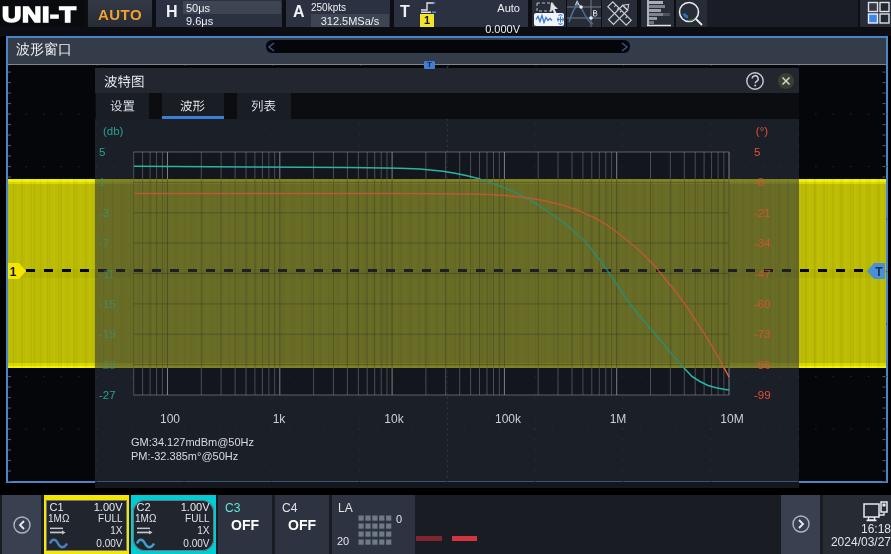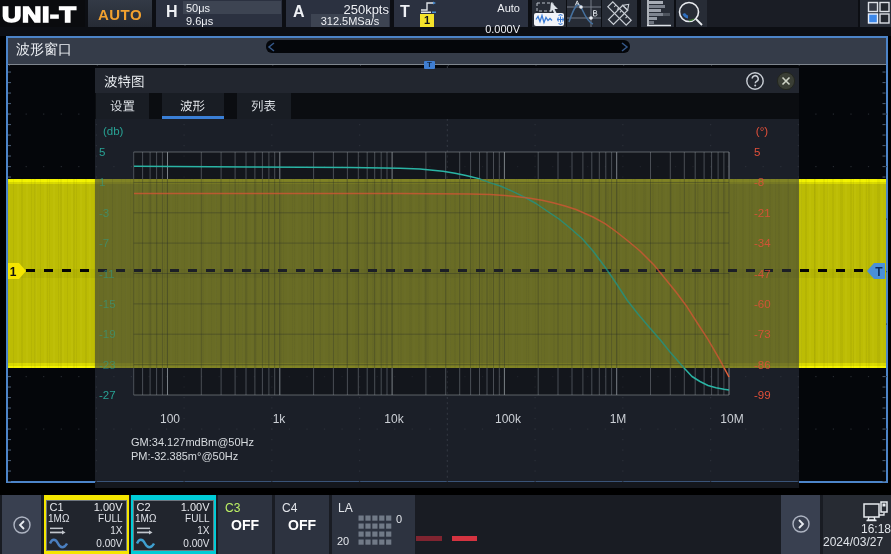--- a/index.html
+++ b/index.html
@@ -1260,21 +1260,21 @@
       </div>
       <div style="position:absolute;left:156px;top:0;width:126px;height:27px;background:#2b3140;">
         <div style="position:absolute;left:10px;top:3px;font-weight:bold;font-size:16px;color:#eef0f4;">H</div>
         <div style="position:absolute;left:27px;top:1px;width:98px;height:13px;background:#3d4452;"></div>
         <div style="position:absolute;left:30px;top:1.5px;font-size:11px;color:#eef0f4;">50μs</div>
         <div style="position:absolute;left:30px;top:14.5px;font-size:11px;color:#eef0f4;">9.6μs</div>
       </div>
       <div style="position:absolute;left:286px;top:0;width:104px;height:27px;background:#2b3140;">
         <div style="position:absolute;left:7px;top:3px;font-weight:bold;font-size:16px;color:#eef0f4;">A</div>
         <div style="position:absolute;left:25px;top:13.5px;width:78px;height:13.5px;background:#3d4452;"></div>
-        <div style="position:absolute;left:25px;top:1.5px;width:78px;text-align:right;font-size:13px;color:#eef0f4;">250kpts</div>
+        <div style="position:absolute;left:25px;top:1.5px;width:78px;text-align:left;font-size:10px;color:#eef0f4;">250kpts</div>
         <div style="position:absolute;left:25px;top:14.5px;width:78px;text-align:center;font-size:11px;color:#eef0f4;">312.5MSa/s</div>
       </div>
       <div style="position:absolute;left:394px;top:0;width:134px;height:27px;background:#2b3140;">
         <div style="position:absolute;left:6px;top:3px;font-weight:bold;font-size:16px;color:#eef0f4;">T</div>
         <svg width="18" height="12" viewBox="0 0 18 12" style="position:absolute;left:26px;top:1px;">
           <path d="M1 9 L7 9 L7 2 L13 2" fill="none" stroke="#dfe3e8" stroke-width="1.4"></path>
           <path d="M13 0.5 L16 2 L13 3.5 Z" fill="#4a8fd4"></path>
           <rect x="1" y="10.5" width="10" height="1.5" fill="#dfe3e8"></rect>
           <rect x="12" y="10.5" width="4" height="1.5" fill="#4a8fd4"></rect>
         </svg>
@@ -1356,39 +1356,39 @@
           <path d="M13 4.2 L16.5 6.4 L13 8.6 Z" fill="#c2c6cc"></path>
         </svg>
         <div style="position:absolute;right:4px;top:25.5px;font-size:10px;color:#dfe2e8;">1X</div>
         <svg width="19" height="11" viewBox="0 0 19 11" style="position:absolute;left:3px;top:38px;">
           <path d="M1 5.5 C3 0.5 6.5 0.5 9 5.5 C11.5 10.5 15 10.5 18 5.5" fill="none" stroke="#4a7fc0" stroke-width="2.4"></path>
         </svg>
         <div style="position:absolute;right:4px;top:38px;font-size:10px;color:#dfe2e8;">0.00V</div>
       </div>
     </div>
     <div style="position:absolute;left:130.5px;top:495px;width:85px;height:59px;background:#00ccd6;z-index:50;">
-      <div style="position:absolute;left:2px;top:4.5px;right:2px;bottom:3px;background:#21252d;box-shadow:inset 0 0 0 1px rgba(190,200,210,0.5);">
+      <div style="position:absolute;left:2px;top:4.5px;right:2px;bottom:3px;background:#21252d;box-shadow:inset 0 0 0 1px rgba(190,200,210,0.5);border-radius:12px;">
         <div style="position:absolute;left:4px;top:1.5px;font-size:11px;color:#e8eaee;">C2</div>
         <div style="position:absolute;right:4px;top:1.5px;font-size:11px;color:#e8eaee;">1.00V</div>
         <div style="position:absolute;left:2.5px;top:13.5px;font-size:10px;color:#dfe2e8;">1MΩ</div>
         <div style="position:absolute;right:4px;top:13.5px;font-size:10px;color:#dfe2e8;">FULL</div>
         <svg width="17" height="9" viewBox="0 0 17 9" style="position:absolute;left:3px;top:26px;">
           <rect x="1" y="1.6" width="13" height="1.5" fill="#c2c6cc"></rect>
           <rect x="1" y="5.6" width="12" height="1.7" fill="#c2c6cc"></rect>
           <path d="M13 4.2 L16.5 6.4 L13 8.6 Z" fill="#c2c6cc"></path>
         </svg>
         <div style="position:absolute;right:4px;top:25.5px;font-size:10px;color:#dfe2e8;">1X</div>
         <svg width="19" height="11" viewBox="0 0 19 11" style="position:absolute;left:3px;top:38px;">
           <path d="M1 5.5 C3 0.5 6.5 0.5 9 5.5 C11.5 10.5 15 10.5 18 5.5" fill="none" stroke="#3fa0d0" stroke-width="2.4"></path>
         </svg>
         <div style="position:absolute;right:4px;top:38px;font-size:10px;color:#dfe2e8;">0.00V</div>
       </div>
     </div>
     <div style="position:absolute;left:218px;top:495px;width:54px;height:59px;background:#2d3340;z-index:50;">
-      <div style="position:absolute;left:7px;top:6px;font-size:12px;color:#bef264;">C3</div>
+      <div style="position:absolute;left:7px;top:6px;font-size:12px;color:#5eead4;">C3</div>
       <div style="position:absolute;left:0;top:22px;width:100%;text-align:center;font-size:14px;font-weight:bold;color:#fff;">OFF</div>
     </div>
     <div style="position:absolute;left:275px;top:495px;width:54px;height:59px;background:#2d3340;z-index:50;">
       <div style="position:absolute;left:7px;top:6px;font-size:12px;color:#e2e5ea;">C4</div>
       <div style="position:absolute;left:0;top:22px;width:100%;text-align:center;font-size:14px;font-weight:bold;color:#fff;">OFF</div>
     </div>
     <div style="position:absolute;left:332px;top:495px;width:83px;height:66px;background:#2d3340;z-index:50;">
       <div style="position:absolute;left:6px;top:6px;font-size:12px;color:#e2e5ea;">LA</div>
       <div style="position:absolute;left:64px;top:18px;font-size:11px;color:#e2e5ea;">0</div>
       <div style="position:absolute;left:5px;top:40px;font-size:11px;color:#e2e5ea;">20</div>
@@ -1423,16 +1423,16 @@
     </div>
     <div style="position:absolute;left:823px;top:495px;width:68px;height:59px;background:#272b33;z-index:50;">
       <svg width="26" height="22" viewBox="0 0 26 22" style="position:absolute;left:40px;top:6px;">
         <rect x="1" y="3" width="15" height="13" fill="none" stroke="#e8ebf0" stroke-width="1.5"></rect>
         <path d="M6 16 L5 19 L12 19 L11 16 M3.5 19.5 L13.5 19.5" stroke="#e8ebf0" stroke-width="1.3" fill="none"></path>
         <rect x="18" y="1" width="6" height="10" fill="none" stroke="#e8ebf0" stroke-width="1.5"></rect>
         <rect x="19.5" y="2.5" width="3" height="3" fill="#e8ebf0"></rect>
         <path d="M16 14 L21 14 L21 11.5" stroke="#e8ebf0" stroke-width="1.3" fill="none"></path>
       </svg>
       <div style="position:absolute;left:0;top:27px;width:100%;text-align:right;font-size:12px;color:#dfe3e8;">16:18</div>
-      <div style="position:absolute;left:0;top:40px;width:100%;text-align:left;font-size:12px;color:#dfe3e8;">2024/03/27</div>
+      <div style="position:absolute;left:0;top:40px;width:100%;text-align:right;font-size:12px;color:#dfe3e8;">2024/03/27</div>
     </div>
     <div style="position:absolute;left:416px;top:535.5px;width:26px;height:5.5px;background:#7f2430;z-index:50;"></div>
     <div style="position:absolute;left:452px;top:535.5px;width:25px;height:5.5px;background:#d43340;z-index:50;"></div>
 </div>
 </body></html>

